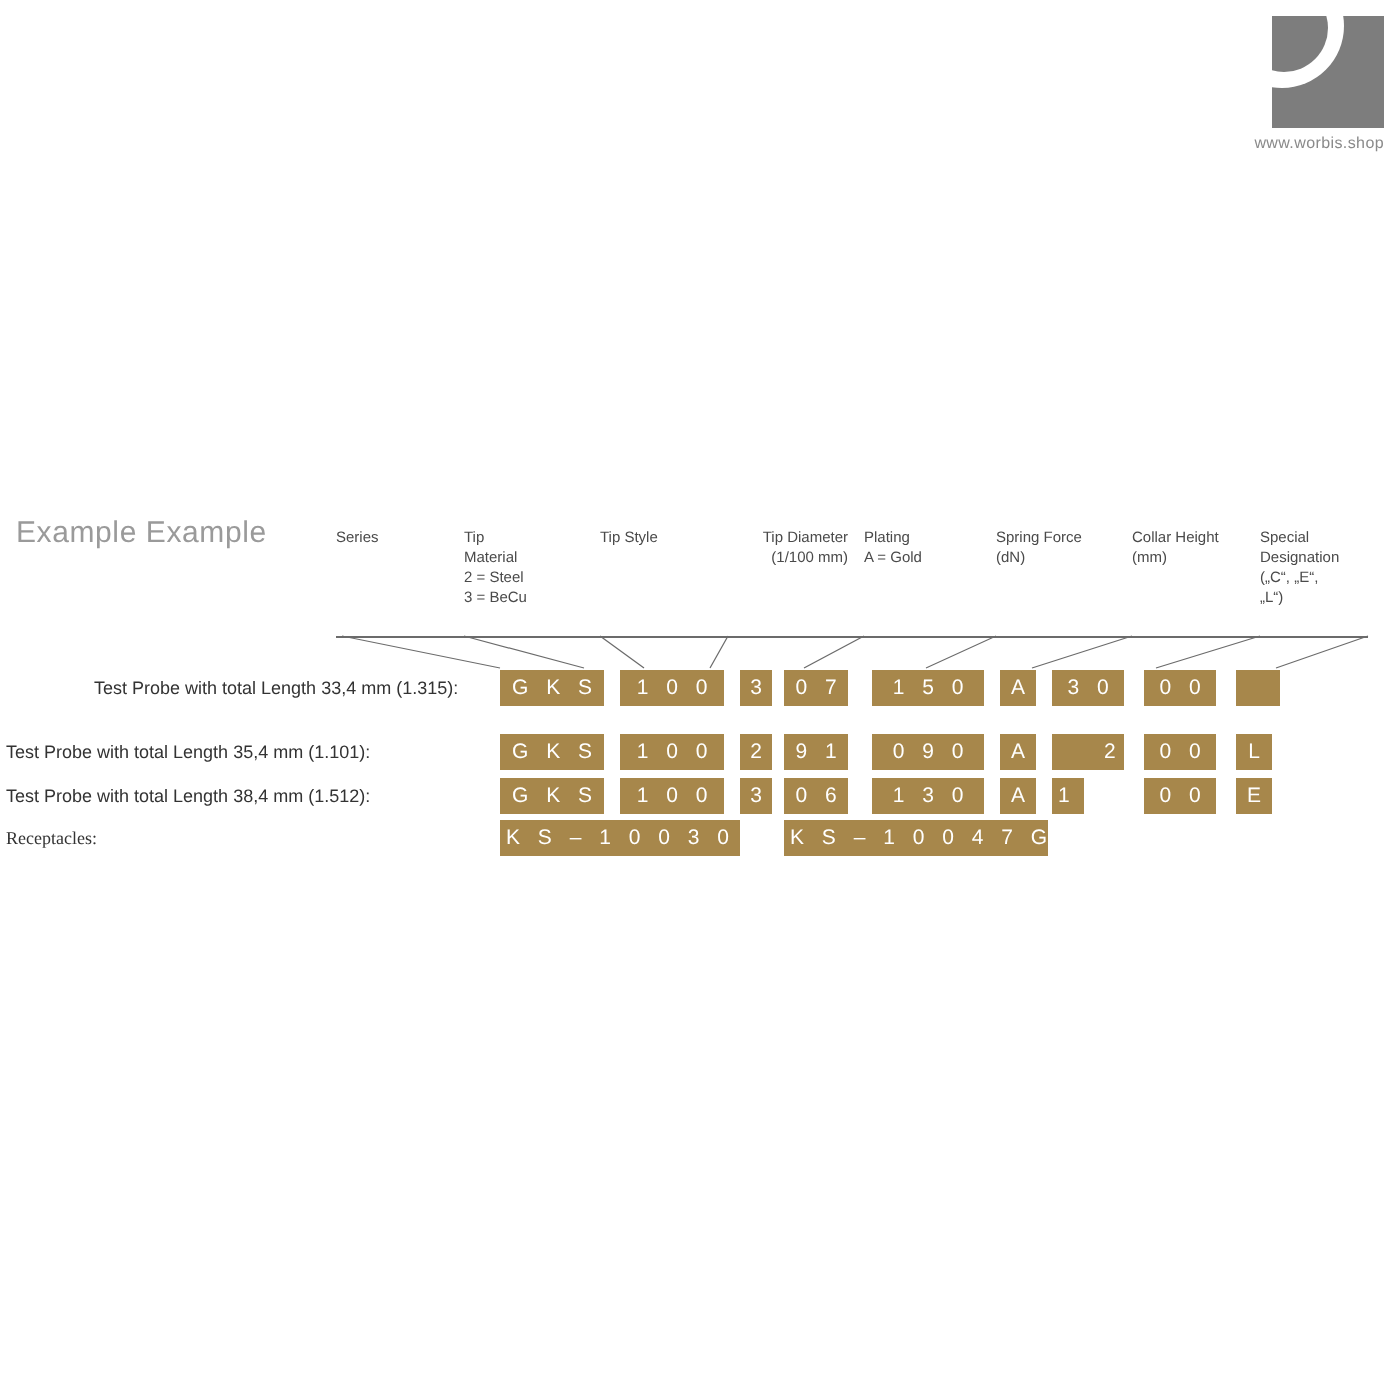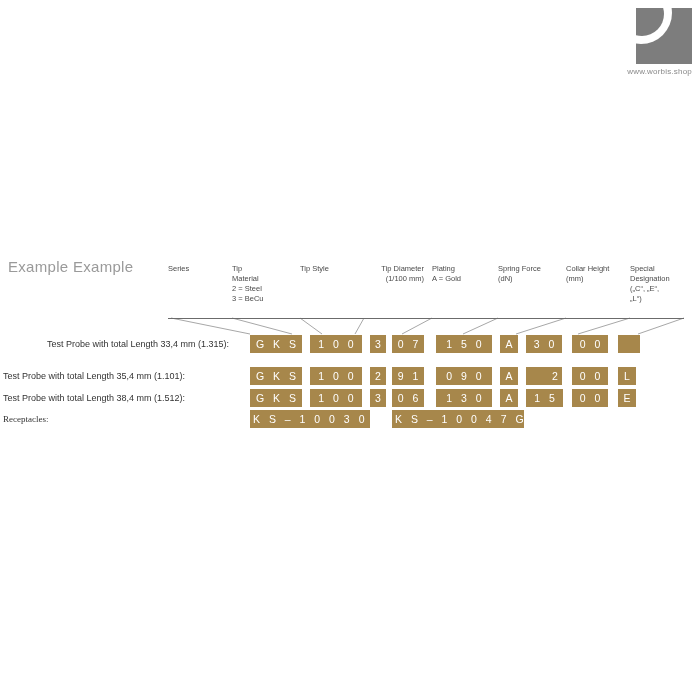--- a/index.html
+++ b/index.html
@@ -187,19 +187,19 @@
 <div class="cell" style="left:572px; top:367px; width:36px;">0 0</div>
 <div class="cell narrow" style="left:618px; top:367px; width:18px;">L</div>
 
 <div class="row-label" style="top:393px;text-align:center;">Test Probe with total Length 38,4 mm (1.512):</div>
 <div class="cell" style="left:250px; top:389px; width:52px;">G K S</div>
 <div class="cell" style="left:310px; top:389px; width:52px;">1 0 0</div>
 <div class="cell narrow" style="left:370px; top:389px; width:16px;">3</div>
 <div class="cell" style="left:392px; top:389px; width:32px;">0 6</div>
 <div class="cell" style="left:436px; top:389px; width:56px;">1 3 0</div>
 <div class="cell narrow" style="left:500px; top:389px; width:18px;">A</div>
-<div class="cell" style="left:526px; top:389px; width:37px;">1 5</div>
+<div class="cell" style="left:526px; top:389px; width:16px;">1 5</div>
 <div class="cell" style="left:572px; top:389px; width:36px;">0 0</div>
 <div class="cell narrow" style="left:618px; top:389px; width:18px;">E</div>
 
 <div class="row-label" style="top:414px;font-family:Liberation Serif, serif;">Receptacles:</div>
 <div class="cell" style="left:250px; top:410px; width:120px;">K S – 1 0 0 3 0 G</div>
 <div class="cell" style="left:392px; top:410px; width:132px;">K S – 1 0 0 4 7 G</div>
 
 </body></html>

